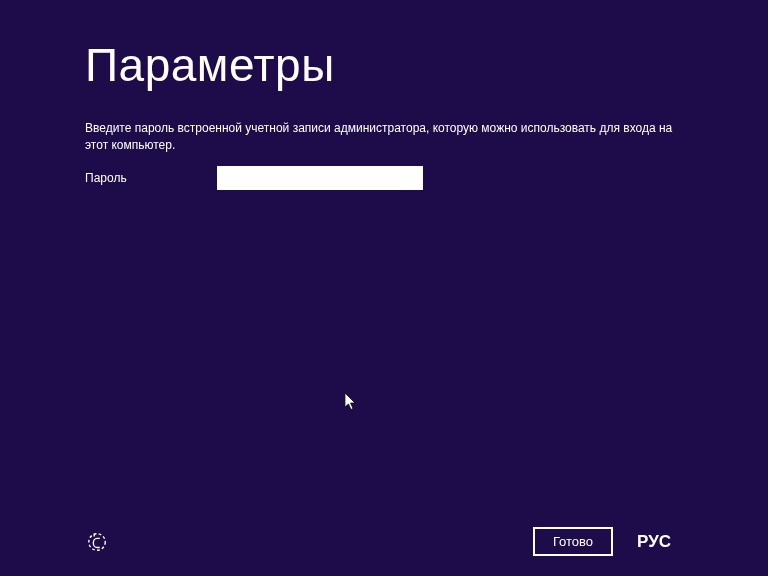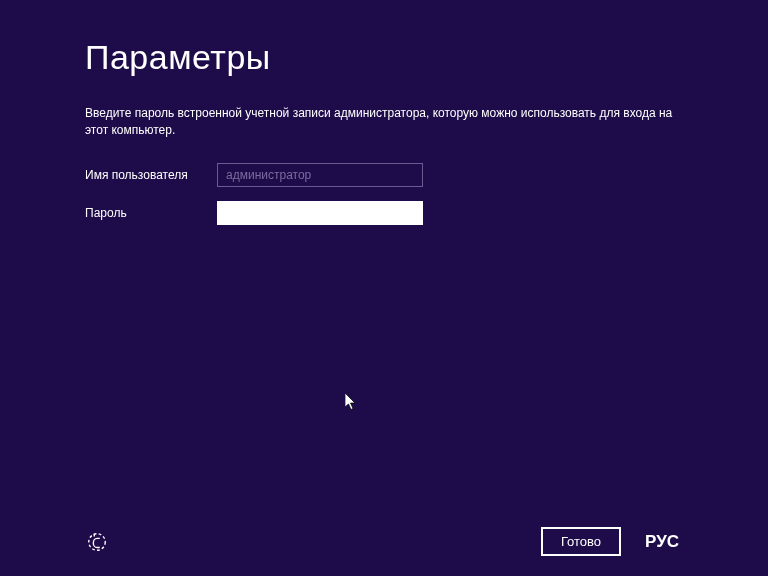--- a/index.html
+++ b/index.html
@@ -13,29 +13,29 @@
       background-color: #1e0c4a;
       font-family: 'Segoe UI', Tahoma, sans-serif;
       color: #ffffff;
       position: relative;
       overflow: hidden;
     }
     .content {
       padding: 38px 85px 0 85px;
     }
     .title {
-      font-size: 34px;
+      font-size: 46px;
       font-weight: 300;
       margin-bottom: 28px;
       letter-spacing: 0.5px;
     }
     .description {
       font-size: 12px;
       line-height: 1.4;
-      margin-bottom: 24px;
+      margin-bottom: 12px;
       color: #ffffff;
     }
     .form-row {
       display: flex;
       align-items: flex-start;
       margin-bottom: 14px;
     }
     .form-label {
       width: 132px;
       font-size: 12px;
@@ -66,21 +66,21 @@
     }
     .input-reenter {
       background-color: #c4c0d3;
       border: 1px solid #c4c0d3;
       color: #000000;
     }
     .footer {
       position: absolute;
       bottom: 20px;
       left: 0;
-      right: 4px;
+      right: 12px;
       padding: 0 85px;
       display: flex;
       align-items: center;
       justify-content: space-between;
     }
     .footer-left {
       display: flex;
       align-items: center;
     }
     .ease-of-access {
@@ -119,24 +119,20 @@
       pointer-events: none;
     }
   </style>
 </head>
 <body>
 
 <div class="content">
   <h1 class="title">Параметры</h1>
   <p class="description">Введите пароль встроенной учетной записи администратора, которую можно использовать для входа на этот компьютер.</p>
 
-  <div class="form-row">
-    <label class="form-label">Имя пользователя</label>
-    <input type="text" class="input-field input-username" readonly="" placeholder="администратор" style="">
-  </div>
 
   <div class="form-row">
     <label class="form-label">Пароль</label>
     <input type="password" class="input-field input-password" style="">
   </div>
 
 </div>
 
 <div class="footer">
   <div class="footer-left">

